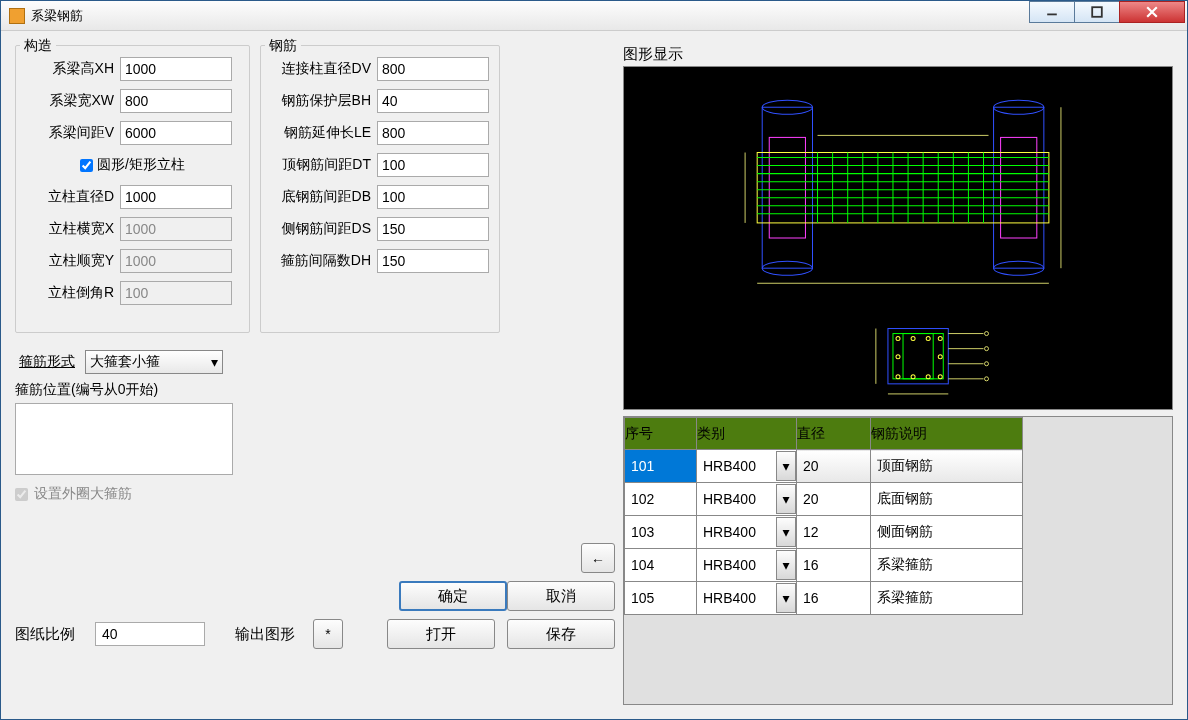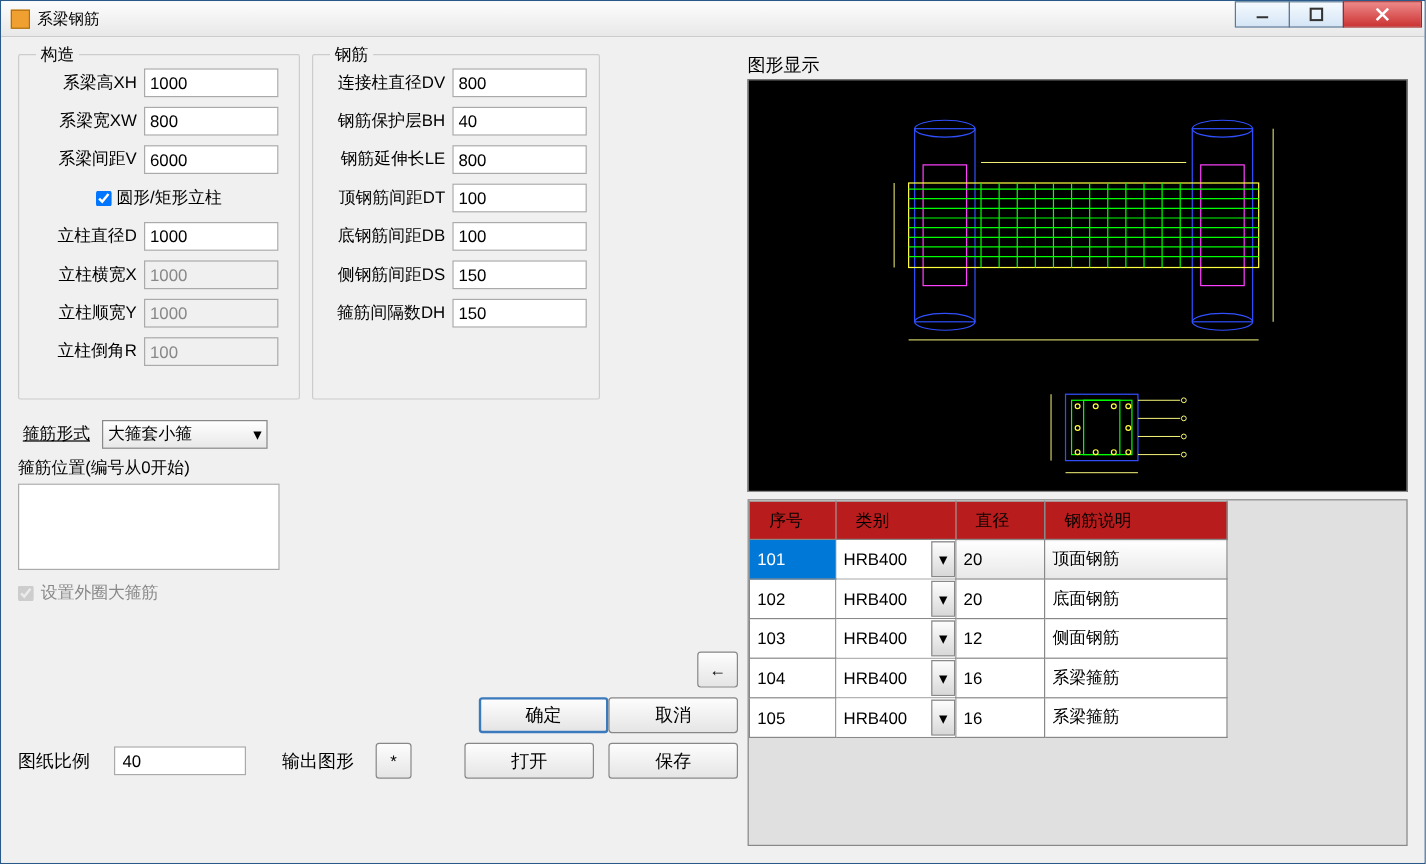--- a/index.html
+++ b/index.html
@@ -10,21 +10,21 @@
 .titlebar .title { flex: 1; font-size: 13px; }
 .tbtns { display: flex; height: 22px; margin-right: 2px; align-self: flex-start; }
 .tbtn { width: 46px; height: 22px; border: 1px solid #5a7a9a; background: linear-gradient(#f5faff, #d5e5f5); display: flex; align-items: center; justify-content: center; margin-left: -1px; cursor: pointer; }
 .tbtn.close { width: 66px; background: linear-gradient(#e88, #c33); border-color: #a22; border-top-right-radius: 0; }
 .tbtn svg { width: 12px; height: 12px; }
 .client { flex: 1; padding: 14px; display: flex; gap: 8px; background: #f0f0f0; }
 .left { width: 600px; display: flex; flex-direction: column; }
 .right { flex: 1; display: flex; flex-direction: column; }
 .row1 { display: flex; gap: 10px; }
 .group { border: 1px solid #ccc; border-radius: 2px; padding: 10px 10px 12px; position: relative; background: #f0f0f0; }
-.group .legend { position: absolute; top: -9px; left: 14px; background: #f0f0f0; padding: 0 4px; font-size: 14px; }
+.group .legend { position: absolute; top: -9px; left: 4px; background: #f0f0f0; padding: 0 4px; font-size: 14px; }
 .g1 { width: 235px; height: 288px; }
 .g2 { width: 240px; height: 288px; }
 .frow { display: flex; align-items: center; margin-bottom: 6px; height: 26px; }
 .frow label { min-width: 88px; text-align: right; margin-right: 6px; font-size: 14px; }
 .frow input[type=text] { width: 112px; height: 24px; border: 1px solid #aaa; padding: 0 4px; background: #fff; }
 .frow input[type=text]:disabled { background: #f0f0f0; color: #888; }
 .frow input[type=checkbox] { margin-right: 4px; }
 .below { margin-top: 16px; }
 .below .frow label { min-width: 64px; text-align: center; text-decoration: underline; }
 .sel { width: 138px; height: 24px; border: 1px solid #888; background: linear-gradient(#fff,#e8e8e8); padding: 0 4px; }
@@ -38,21 +38,21 @@
 .pbtn.primary { border: 2px solid #3a7abd; }
 .sqbtn { width: 30px; height: 30px; border: 1px solid #888; border-radius: 3px; background: linear-gradient(#fdfdfd,#e5e5e5); cursor: pointer; }
 .scalelab { font-size: 15px; }
 .scalein { width: 110px; height: 24px; border: 1px solid #aaa; padding: 0 6px; margin: 0 18px 0 8px; }
 .outlab { font-size: 15px; margin-right: 6px; }
 .rlegend { font-size: 15px; margin-bottom: 2px; }
 .preview { height: 344px; background: #000; border: 1px solid #888; position: relative; overflow: hidden; margin-bottom: 6px; }
 .tablewrap { flex: 1; border: 1px solid #888; background: #e0e0e0; overflow: auto; }
 table { border-collapse: collapse; background: #fff; }
 th, td { border: 1px solid #888; padding: 0; height: 32px; font-size: 14px; text-align: left; }
-th { background: #b91c1c; font-weight: normal; padding: 0 16px; }
+th { background: #4d7c0f; font-weight: normal; padding: 0 0; }
 td { padding: 0 6px; }
 td.selcell { padding: 0; position: relative; }
 .cellsel { width: 100%; height: 32px; border: none; background: #fff; display: flex; align-items: center; justify-content: space-between; padding: 0 0 0 6px; }
 .cellsel .car { width: 20px; height: 30px; border: 1px solid #888; background: linear-gradient(#fdfdfd,#d8d8d8); display: flex; align-items: center; justify-content: center; }
 tr.sel td:first-child { background: #0078d7; color: #fff; }
 .col-seq { width: 72px; }
 .col-cat { width: 100px; }
 .col-dia { width: 74px; }
 .col-desc { width: 152px; }
 </style>

